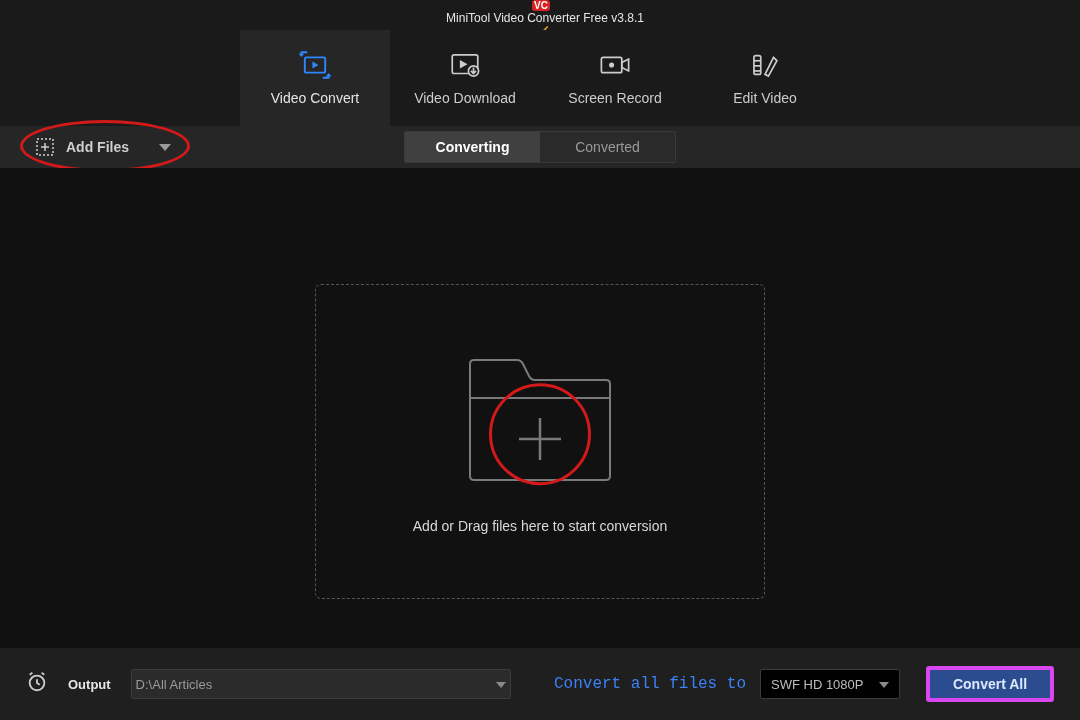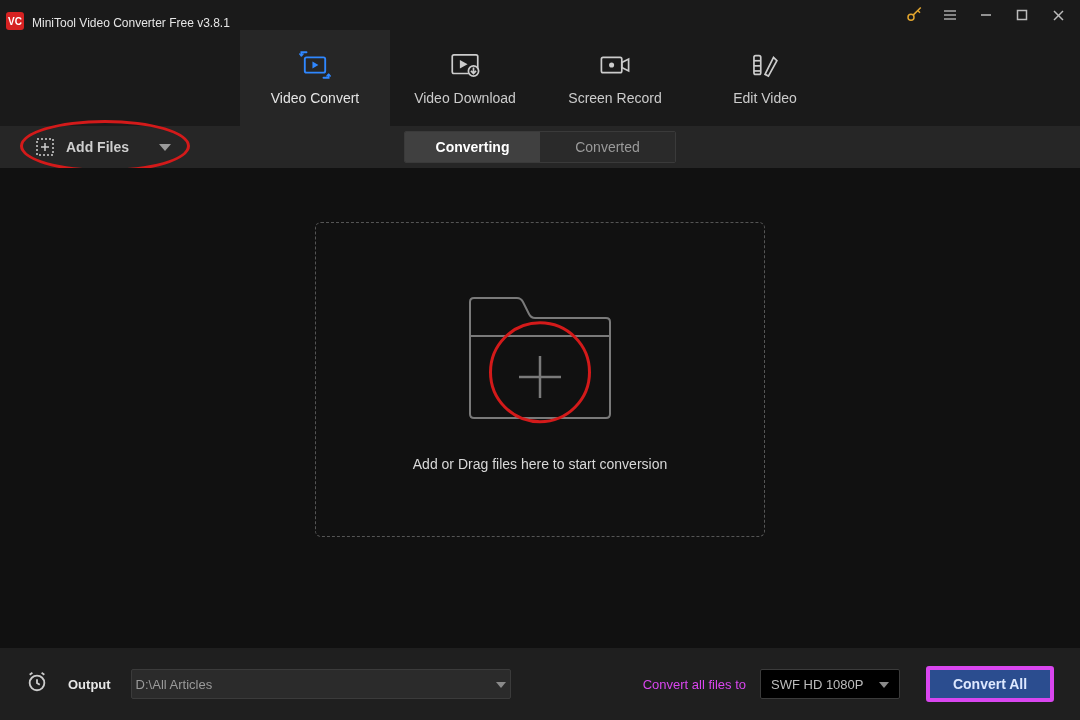--- a/index.html
+++ b/index.html
@@ -1,20 +1,20 @@
 <!DOCTYPE html>
 <html><head>
 <meta charset="utf-8">
 <style>
   * { box-sizing: border-box; margin: 0; padding: 0; font-family: "Segoe UI", Arial, sans-serif; }
   html, body { width: 1080px; height: 720px; background: #1a1a1a; color: #ccc; overflow: hidden; }
   .window { width: 1080px; height: 720px; display: flex; flex-direction: column; background: #1a1a1a; }
 
   
-  .titlebar { height: 30px; background: #1a1a1a; display: flex; align-items: flex-end; padding: 0 4px 0 6px; }
+  .titlebar { height: 30px; background: #1a1a1a; display: flex; align-items: center; padding: 0 4px 0 6px; flex-direction: column; }
   .app-logo { width: 18px; height: 18px; background: #d62222; border-radius: 3px; display:flex; align-items:center; justify-content:center; color:#fff; font-weight:bold; font-size:10px;}
   .title-text { margin-left: 8px; font-size: 12px; color: #e6e6e6; }
   .title-spacer { flex: 1; }
   .title-btn { width: 36px; height: 30px; display:flex; align-items:center; justify-content:center; color:#bbb; }
   .title-btn svg { display:block; }
   .key-icon { color:#e2a52e; }
 
   
   .topnav { height: 96px; background: #1a1a1a; display:flex; align-items:stretch; padding-left:240px; }
   .nav-item { width: 150px; display:flex; flex-direction:column; align-items:center; justify-content:center; gap:10px; color:#ccc; font-size:14px; cursor:pointer; }
@@ -28,33 +28,33 @@
   .addfiles { display:flex; align-items:center; gap:12px; padding-left:36px; color:#cfcfcf; font-size:14px; font-weight:700; cursor:pointer; position:relative; }
   .addfiles .plus-box { width:18px; height:18px; display:flex; align-items:center; justify-content:center;}
   .addfiles .chevron { margin-left:18px; }
   .red-ellipse1 { position:absolute; left:20px; top:-6px; width:170px; height:52px; border:3px solid #d31a1a; border-radius:50%/50%; pointer-events:none; }
 
   .seg { position:absolute; left:50%; transform:translateX(-50%); display:flex; border:1px solid #3a3a3a; border-radius:2px; overflow:hidden;align-items:flex-end; }
   .seg-btn { width:135px; height:30px; display:flex; align-items:center; justify-content:center; font-size:14px; color:#9a9a9a; background:#2a2a2a; cursor:pointer; }
   .seg-btn.active { background:#404040; color:#fff; font-weight:600; }
 
   
-  .main { flex:1; background:#111; display:flex; align-items:flex-start; justify-content:center; padding-top:54px; position:relative; }
+  .main { flex:1; background:#111; display:flex; align-items:flex-start; justify-content:center; padding-top:116px; position:relative; }
   .dropzone { width:450px; height:315px; border:1px dashed #555; border-radius:6px; display:flex; flex-direction:column; align-items:center; justify-content:center; gap:24px; cursor:pointer; position:relative; }
   .folder-svg { position:relative; }
   .red-ellipse2 { position:absolute; left:50%; top:50%; width:102px; height:102px; border:3px solid #d31a1a; border-radius:50%; transform:translate(-50%, -38%); pointer-events:none; }
   .drop-text { color:#d8d8d8; font-size:14px; }
 
   
   .bottombar { height:72px; background:#1f1f1f; display:flex; align-items:center; padding:0 26px; gap:14px; }
   .clock-icon { color:#ccc; }
   .out-label { font-size:13px; color:#e6e6e6; font-weight:600; margin-left:6px; }
   .out-path { flex:0 0 380px; height:30px; background:#2b2b2b; border:1px solid #3b3b3b; border-radius:2px; display:flex; align-items:center; justify-content:space-between; padding:0 4px; color:#9a9a9a; font-size:13px; cursor:pointer; margin-left:6px;}
   .bottom-spacer { flex:1; }
-  .convertall-label { font-size:13px; color:#d946ef; }
+  .convertall-label { font-size:16px; color:#3b82f6;font-family:Liberation Mono, monospace; }
   .format-sel { width:140px; height:30px; background:#000000; border:1px solid #3b3b3b; border-radius:2px; display:flex; align-items:center; justify-content:space-between; padding:0 10px; color:#bdbdbd; font-size:13px; cursor:pointer; }
   .convert-btn { width:128px; height:36px; background:#2b4d8f; border:4px solid #d946ef; color:#dde8ff; font-size:14px; font-weight:600; border-radius:3px; display:flex; align-items:center; justify-content:center; cursor:pointer; margin-left:12px;}
 </style>
 </head>
 <body>
 
 <div class="window">
 
   <div class="titlebar">
     <div class="app-logo">VC</div>

